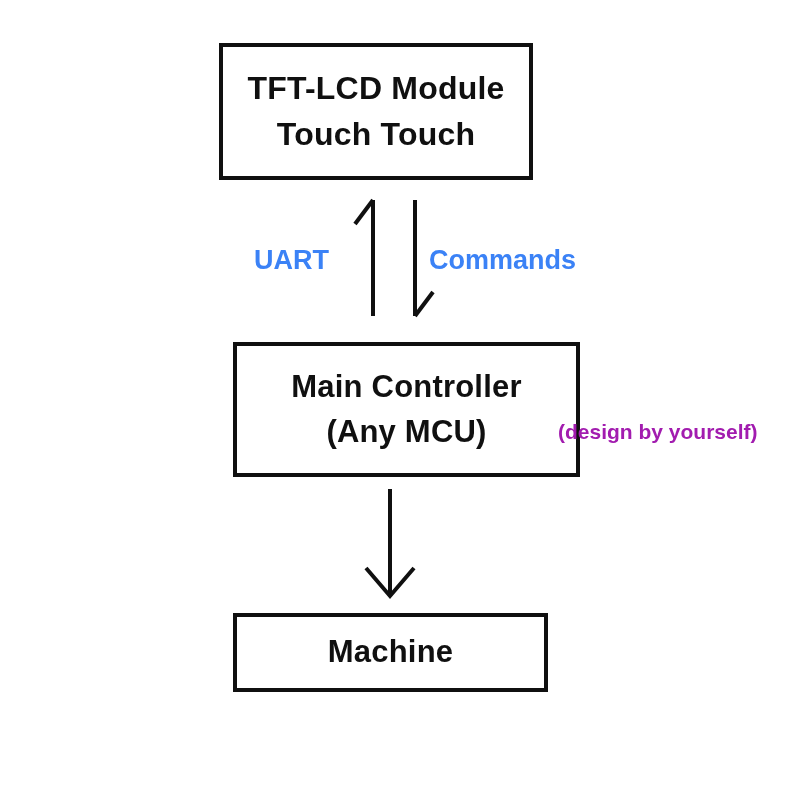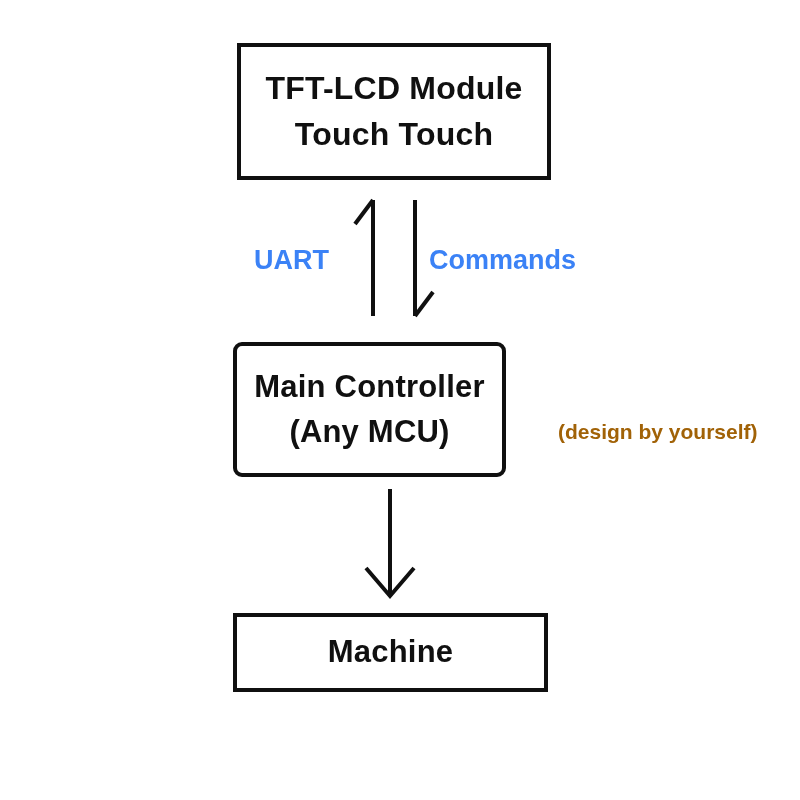--- a/index.html
+++ b/index.html
@@ -33,36 +33,35 @@
     text-align: center;
   }
   .node-line {
     display: block;
     font-weight: bold;
     letter-spacing: 0.2px;
     white-space: nowrap;
   }
   
   #box-tft {
-    left: 237px;
+    left: 219px;
     top: 43px;
     width: 314px;
     height: 137px;
   }
   #box-tft .node-line {
     font-size: 32px;
     line-height: 1.42;
   }
   
   #box-controller {
     left: 233px;
     top: 342px;
-    width: 273px;
+    width: 347px;
     height: 135px;
-    border-radius: 9px;
   }
   #box-controller .node-line {
     font-size: 31px;
     line-height: 1.42;
   }
   
   #box-machine {
     left: 233px;
     top: 613px;
     width: 315px;
@@ -73,21 +72,21 @@
     line-height: 1.3;
   }
   
   #annotation-design {
     position: absolute;
     left: 558px;
     top: 420px;
     font-size: 21px;
     font-weight: bold;
     white-space: nowrap;
-    color: #a16207;
+    color: #a21caf;
   }
   
   .edge-label {
     position: absolute;
     font-size: 27px;
     font-weight: bold;
     white-space: nowrap;
     color: #3b82f6;
   }
   #label-uart {

